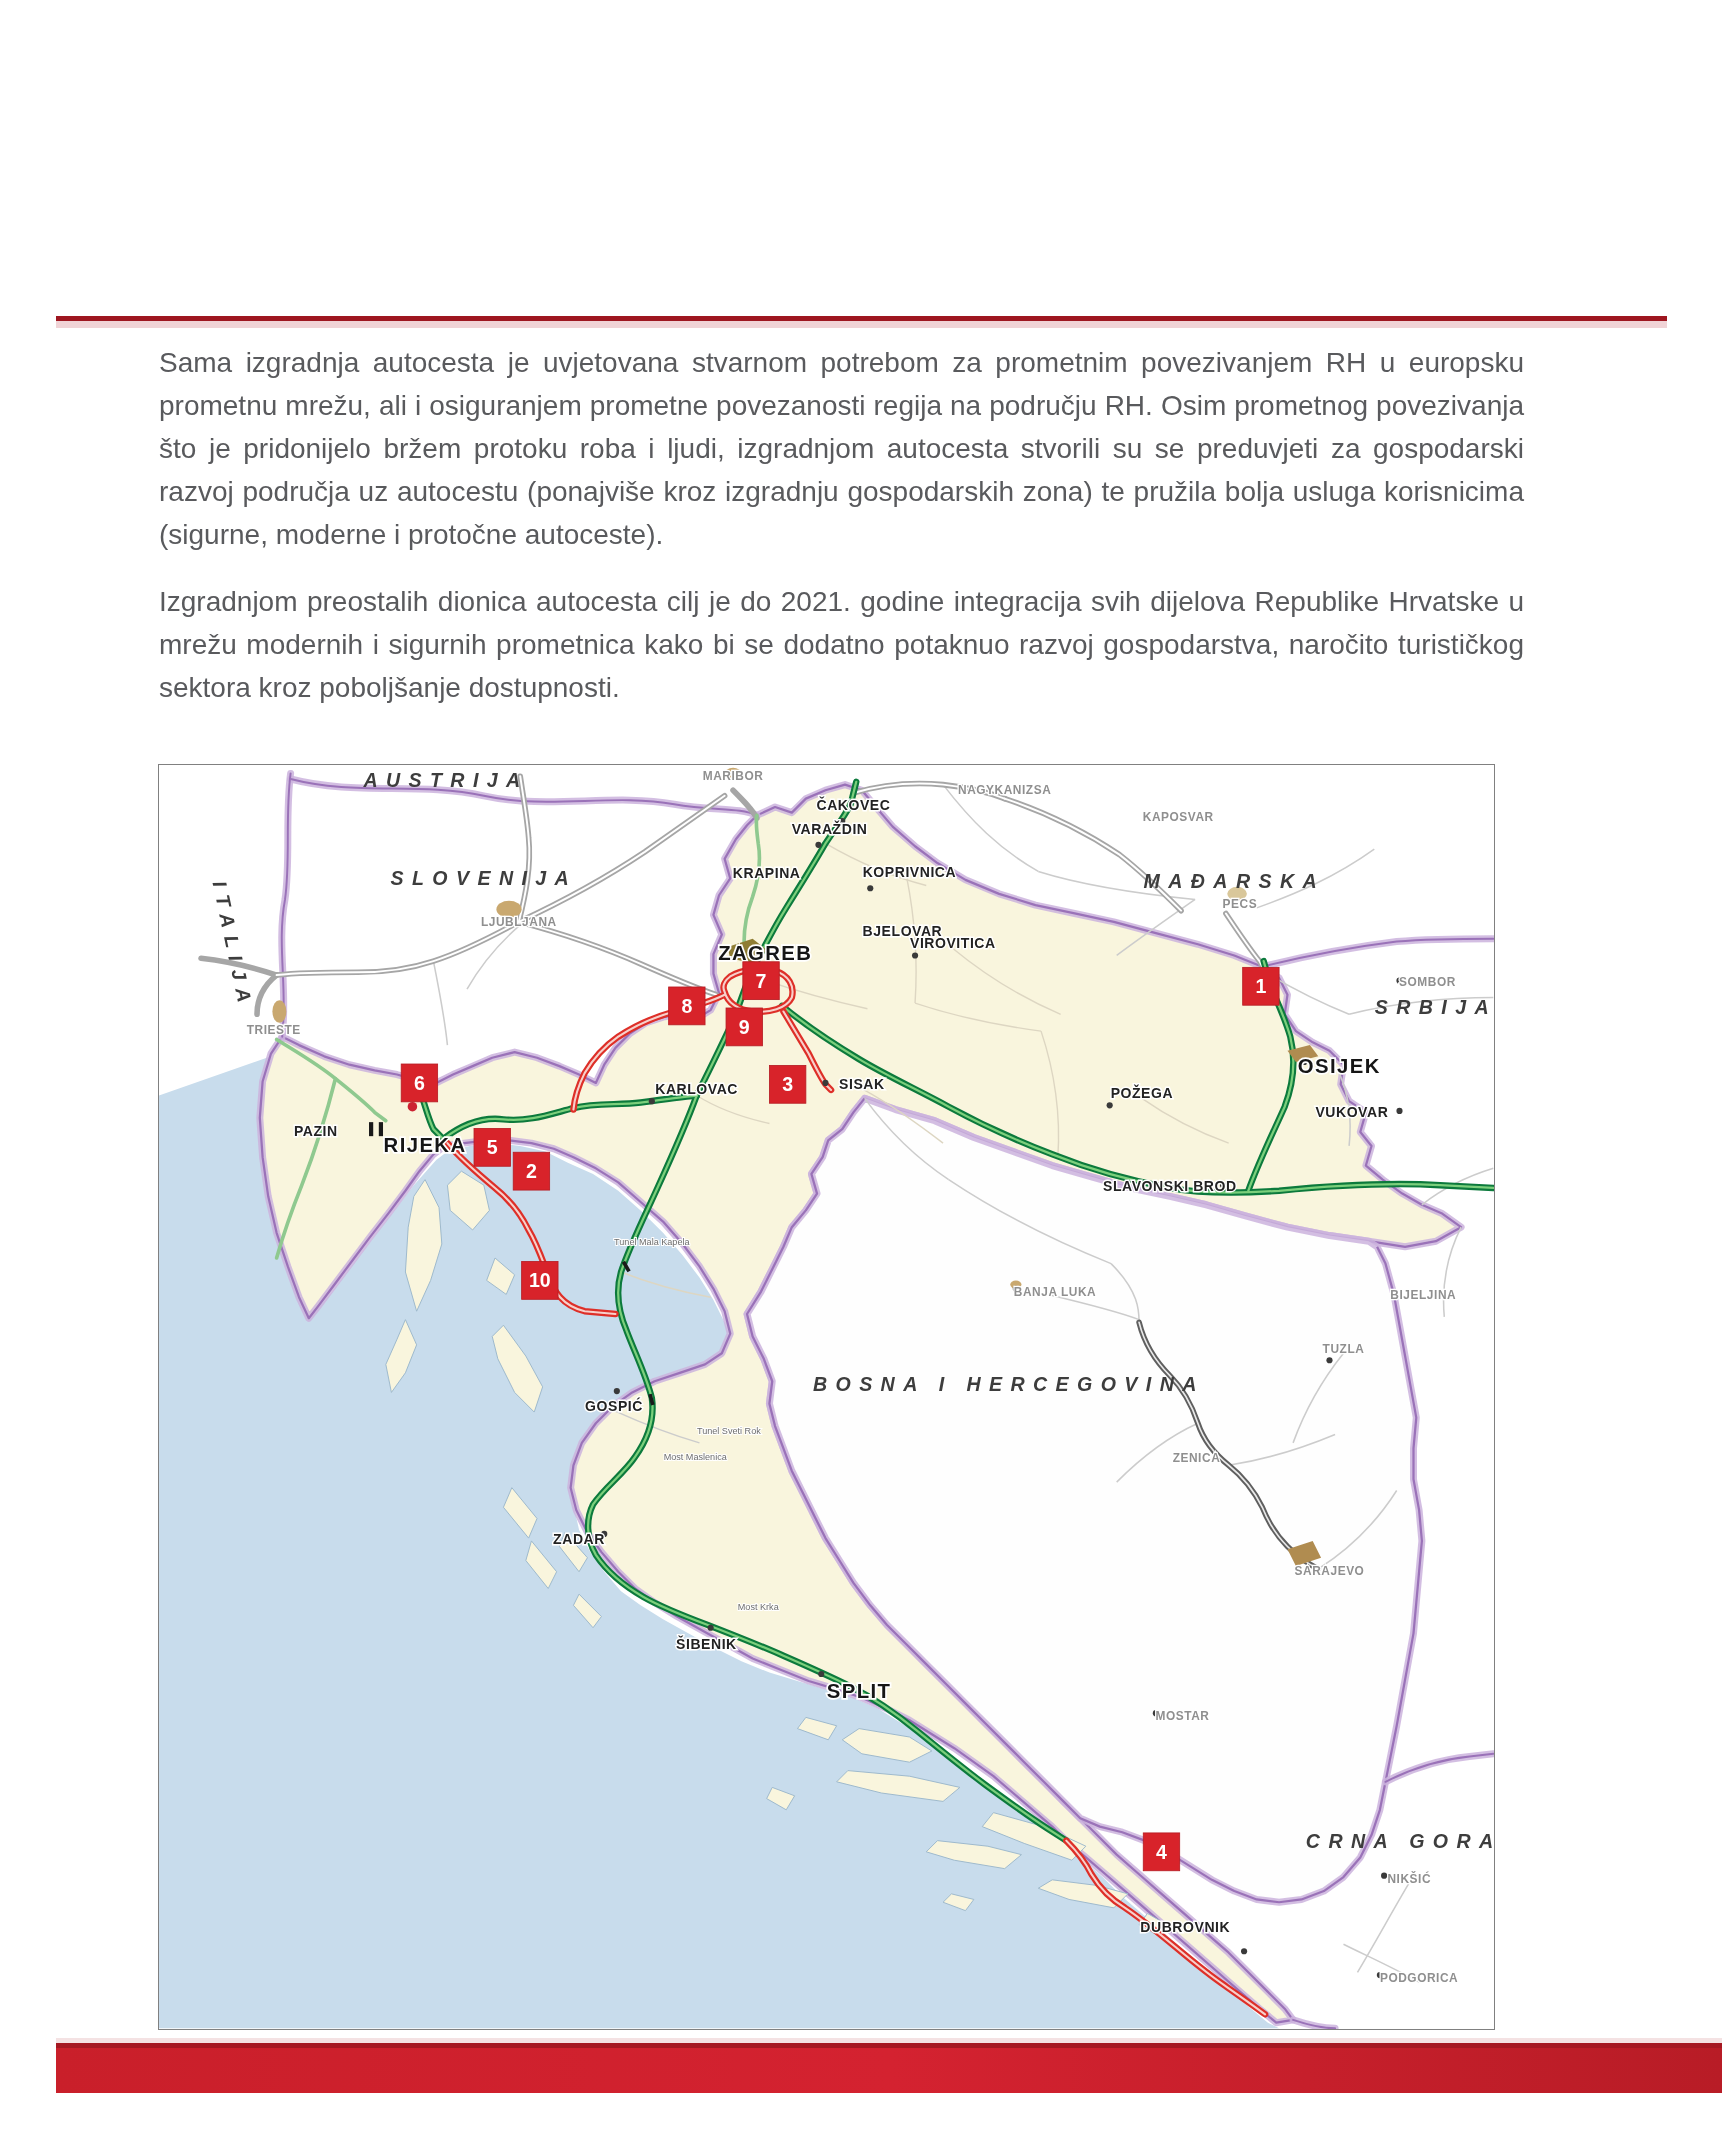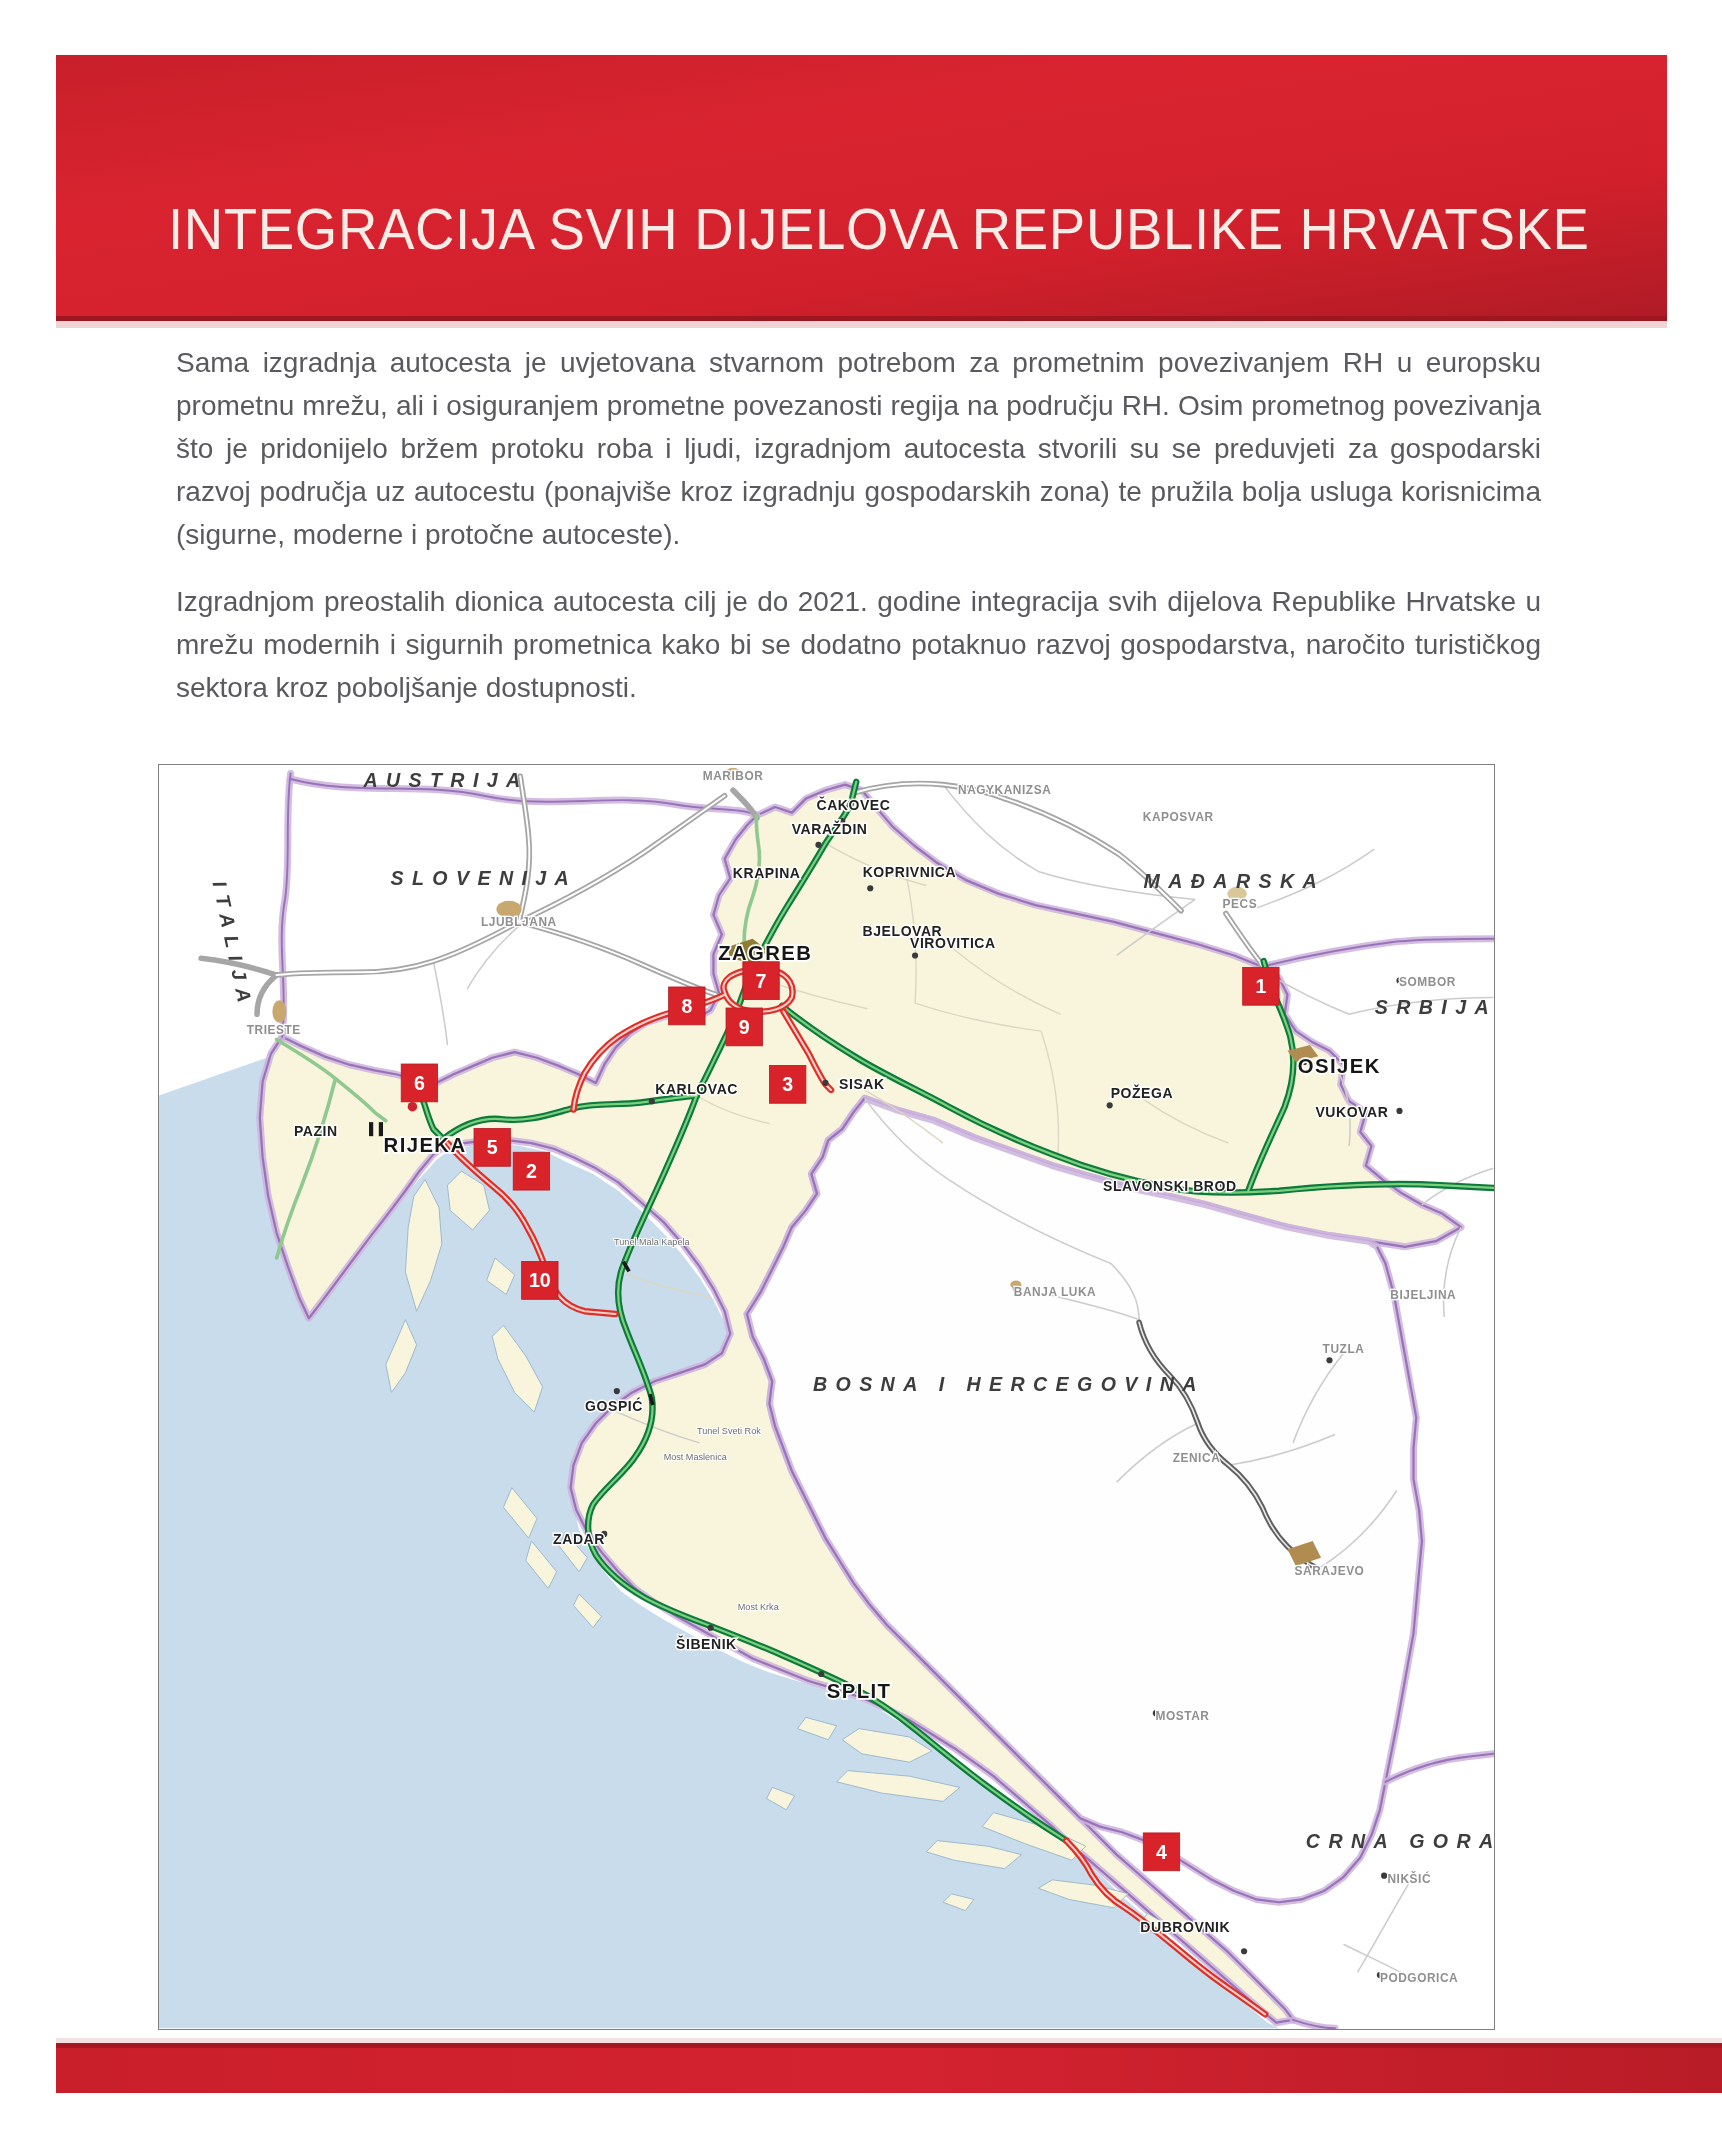--- a/index.html
+++ b/index.html
@@ -5,21 +5,21 @@
   html,body{margin:0;padding:0;background:#ffffff;}
   .page{position:relative;width:1723px;height:2151px;background:#ffffff;overflow:hidden;
         font-family:"Liberation Sans",sans-serif;}
   .banner{position:absolute;left:56px;top:55px;width:1611px;height:261px;
           background:linear-gradient(172deg,#c81f2a 0%,#d92430 35%,#d1202c 70%,#b01b25 100%);}
   .banner-strip-dark{position:absolute;left:56px;top:316px;width:1611px;height:5.6px;background:#9e1620;}
   .banner-strip-pink{position:absolute;left:56px;top:321px;width:1611px;height:7px;background:#f0d3d6;}
   .banner h1{position:absolute;left:112px;top:140px;margin:0;font-weight:400;
              font-size:58px;letter-spacing:0.7px;color:#f8ece7;white-space:nowrap;
              transform:scaleX(0.94);transform-origin:left center;}
-  .bodytext{position:absolute;left:176px;top:341px;width:1365px;color:#595a5d;
+  .bodytext{position:absolute;left:159px;top:341px;width:1365px;color:#595a5d;
             font-size:28px;line-height:43px;text-align:justify;}
   .bodytext p{margin:0 0 24px 0;}
   .mapframe{position:absolute;left:158px;top:764px;width:1337px;height:1266px;
             border:1.4px solid #808080;box-sizing:border-box;background:#ffffff;}
   .mapframe svg{display:block;width:100%;height:100%;}
   .footer-strip-pink{position:absolute;left:56px;top:2038px;width:1667px;height:4.9px;background:#f4e2e3;}
   .footer-strip-dark{position:absolute;left:56px;top:2043px;width:1667px;height:4.9px;background:#a51822;}
   .footer{position:absolute;left:56px;top:2048px;width:1667px;height:45px;
           background:linear-gradient(90deg,#c91f2a 0%,#d42230 50%,#b81c26 100%);}
   
@@ -32,23 +32,20 @@
   .t-foreign{font-size:8.5px;font-weight:700;letter-spacing:0.4px;fill:#8f8f8f;
              paint-order:stroke;stroke:#ffffff;stroke-width:1.8px;}
   .t-tiny{font-size:6.5px;font-weight:400;fill:#6d6d6d;paint-order:stroke;stroke:#ffffff;stroke-width:1.4px;}
   .t-marker{font-size:14px;font-weight:700;fill:#ffffff;text-anchor:middle;}
 </style>
 </head>
 <body>
 
 <div class="page">
 
-  <div class="banner">
-    <h1>INTEGRACIJA SVIH DIJELOVA REPUBLIKE HRVATSKE</h1>
-  </div>
   <div class="banner-strip-dark"></div>
   <div class="banner-strip-pink"></div>
 
   <div class="bodytext">
     <p>Sama izgradnja autocesta je uvjetovana stvarnom potrebom za prometnim povezivanjem RH u europsku prometnu mrežu, ali i osiguranjem prometne povezanosti regija na području RH. Osim prometnog povezivanja  što je pridonijelo bržem protoku roba i ljudi, izgradnjom autocesta  stvorili su se preduvjeti za gospodarski razvoj područja uz autocestu (ponajviše kroz izgradnju gospodarskih zona) te pružila bolja usluga korisnicima (sigurne, moderne i protočne autoceste).</p>
     <p>Izgradnjom preostalih dionica autocesta cilj je do 2021. godine integracija svih dijelova Republike Hrvatske u mrežu modernih i sigurnih prometnica kako bi se dodatno potaknuo razvoj gospodarstva, naročito turističkog sektora kroz poboljšanje dostupnosti.</p>
   </div>
 
   <div class="mapframe">
     <svg viewBox="0 0 953.5 902.5" preserveAspectRatio="none">

